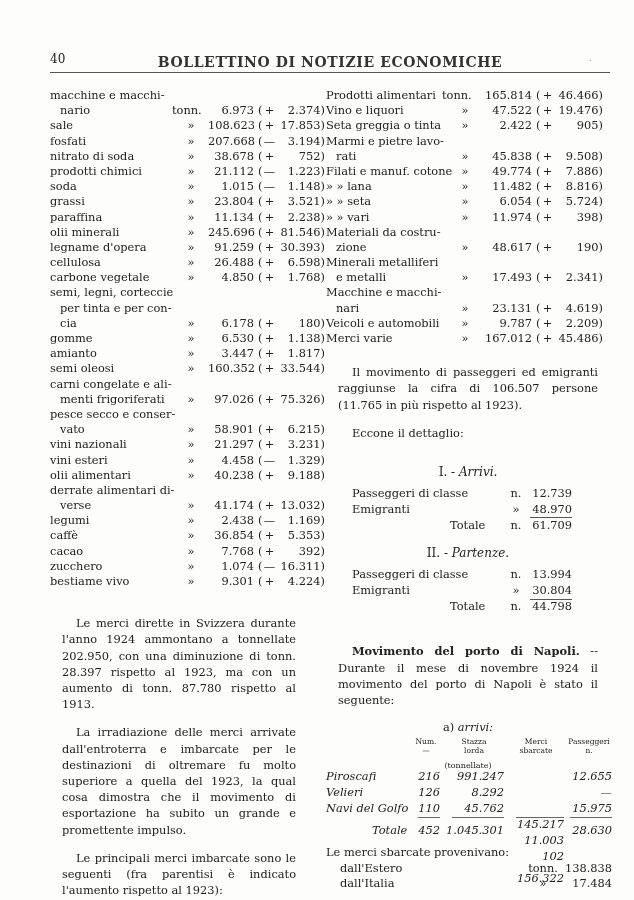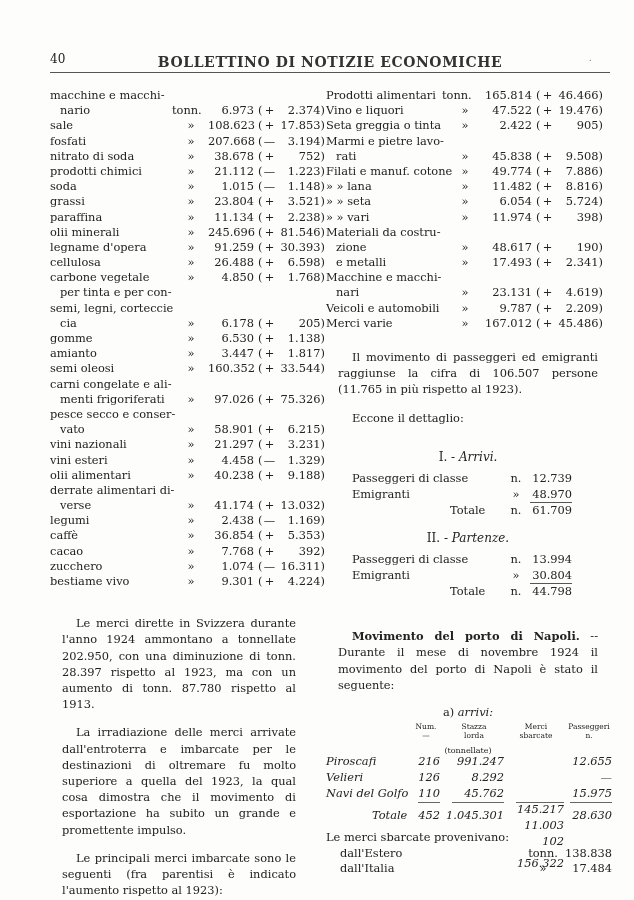--- a/index.html
+++ b/index.html
@@ -137,30 +137,30 @@
         <span class="qty">26.488</span>
         <span class="chg">(<span class="sign">+</span><span class="val">6.598</span>)</span>
       </div>
       <div class="row">
         <span class="lbl">carbone vegetale</span>
         <span class="unit">»</span>
         <span class="qty">4.850</span>
         <span class="chg">(<span class="sign">+</span><span class="val">1.768</span>)</span>
       </div>
       <div class="row">
+        <span class="lbl">semi, legni, corteccie</span>
+      </div>
+      <div class="row">
         <span class="lbl ind">per tinta e per con-</span>
       </div>
       <div class="row">
-        <span class="lbl">semi, legni, corteccie</span>
-      </div>
-      <div class="row">
         <span class="lbl ind">cia</span>
         <span class="unit">»</span>
         <span class="qty">6.178</span>
-        <span class="chg">(<span class="sign">+</span><span class="val">205</span>)</span>
+        <span class="chg">(<span class="sign">+</span><span class="val">180</span>)</span>
       </div>
       <div class="row">
         <span class="lbl">gomme</span>
         <span class="unit">»</span>
         <span class="qty">6.530</span>
         <span class="chg">(<span class="sign">+</span><span class="val">1.138</span>)</span>
       </div>
       <div class="row">
         <span class="lbl">amianto</span>
         <span class="unit">»</span>
@@ -309,20 +309,23 @@
         <span class="chg">(<span class="sign">+</span><span class="val">398</span>)</span>
       </div>
       <div class="row">
         <span class="lbl">Materiali da costru-</span>
       </div>
       <div class="row">
         <span class="lbl ind">zione</span>
         <span class="unit">»</span>
         <span class="qty">48.617</span>
         <span class="chg">(<span class="sign">+</span><span class="val">190</span>)</span>
+      </div>
+      <div class="row">
+        <span class="lbl">Minerali metalliferi</span>
       </div>
       <div class="row">
         <span class="lbl ind">e metalli</span>
         <span class="unit">»</span>
         <span class="qty">17.493</span>
         <span class="chg">(<span class="sign">+</span><span class="val">2.341</span>)</span>
       </div>
       <div class="row">
         <span class="lbl">Macchine e macchi-</span>
       </div>

